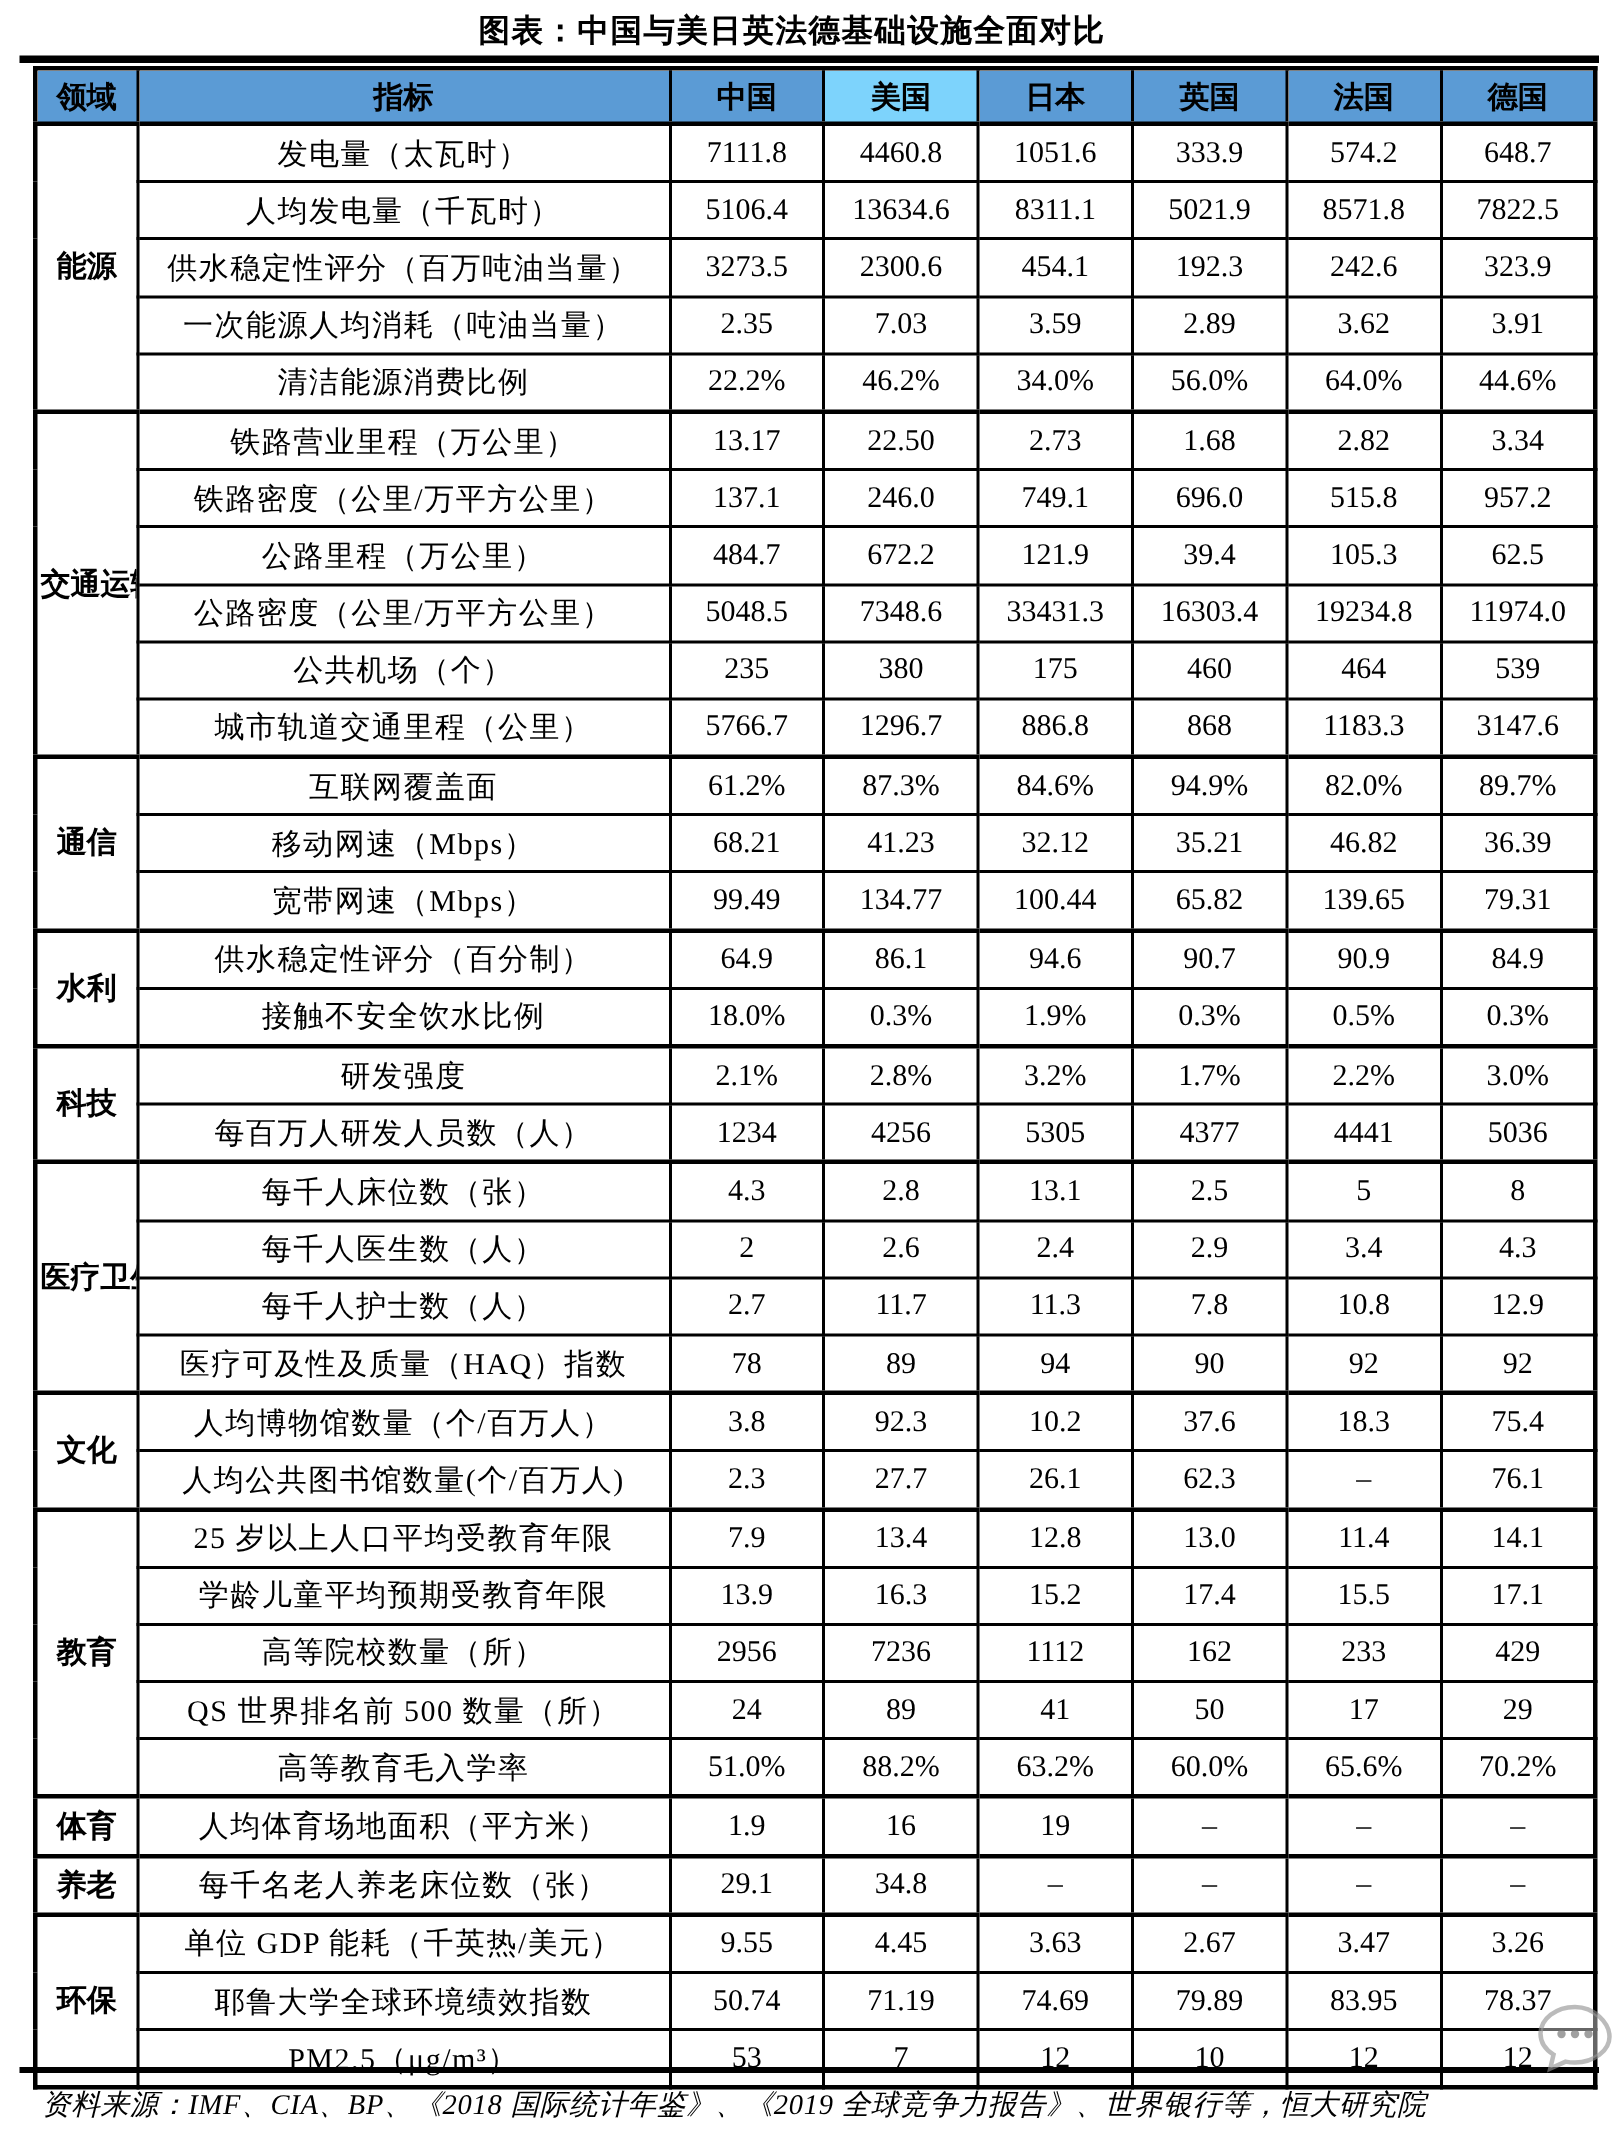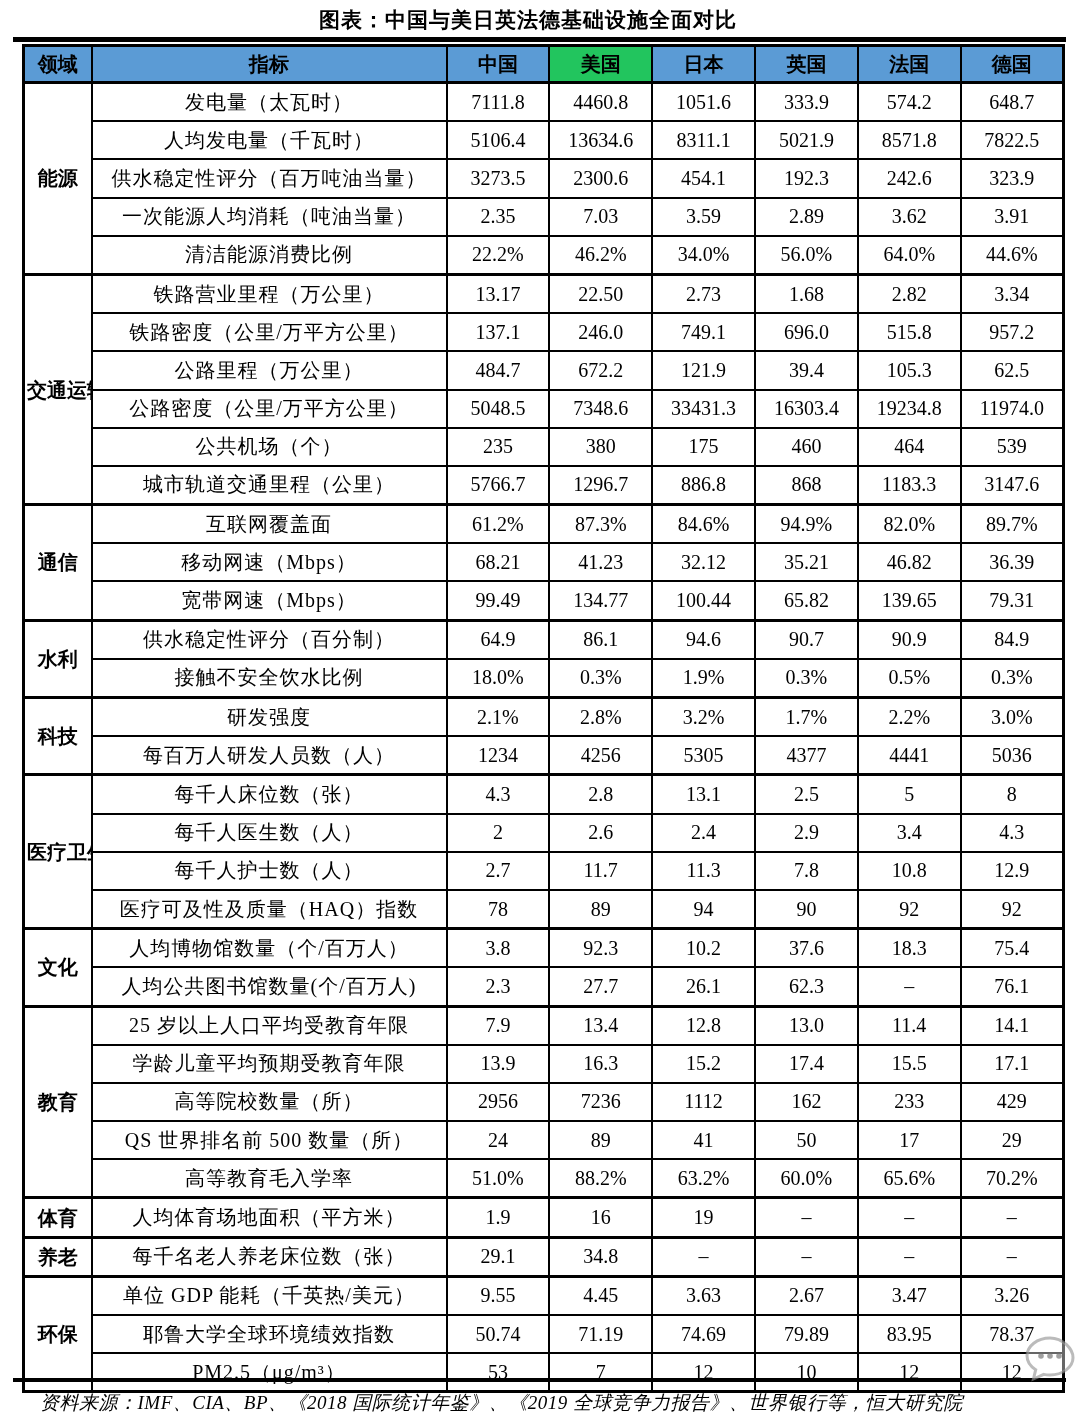--- a/index.html
+++ b/index.html
@@ -24,21 +24,21 @@
   table.cmp thead th{
     font-weight:bold;border-bottom:3px solid #000;height:34px;
   }
   tr.group-start td{border-top:3px solid #000;}
   td.domain-cell{
     font-weight:bold;font-size:21px;white-space:normal;line-height:1.6;padding:0 10px;
   }
   td.indicator-cell{letter-spacing:1px;}
   .source-note{
     position:absolute;left:28px;top:1390px;width:1040px;
-    font-style:italic;font-size:19px;letter-spacing:0.5px;margin-left:12px;
+    font-style:italic;font-size:19px;letter-spacing:0.5px;
   }
   .watermark{
     position:absolute;right:2px;top:1334px;display:flex;align-items:center;gap:4px;
     pointer-events:none;
   }
   .watermark-text{
     font-size:42px;font-weight:bold;color:rgba(145,145,145,0.62);letter-spacing:2px;
     font-family:"Liberation Sans","DejaVu Sans",sans-serif;
   }
 </style>
@@ -58,21 +58,21 @@
       <col>
       <col>
       <col>
       <col>
   </colgroup>
   <thead>
     <tr>
       <th style="background: rgb(91, 155, 213);">领域</th>
       <th style="background: rgb(91, 155, 213);">指标</th>
       <th style="background: rgb(91, 155, 213);">中国</th>
-      <th style="background: #22c55e;">美国</th>
+      <th style="background: #7dd3fc;">美国</th>
       <th style="background: rgb(91, 155, 213);">日本</th>
       <th style="background: rgb(91, 155, 213);">英国</th>
       <th style="background: rgb(91, 155, 213);">法国</th>
       <th style="background: rgb(91, 155, 213); margin-top: 20px;">德国</th>
     </tr>
   </thead>
   <tbody id="table-body">
       <tr class="group-start">
         <td class="domain-cell" rowspan="5">能源</td>
         <td class="indicator-cell">发电量（太瓦时）</td>

